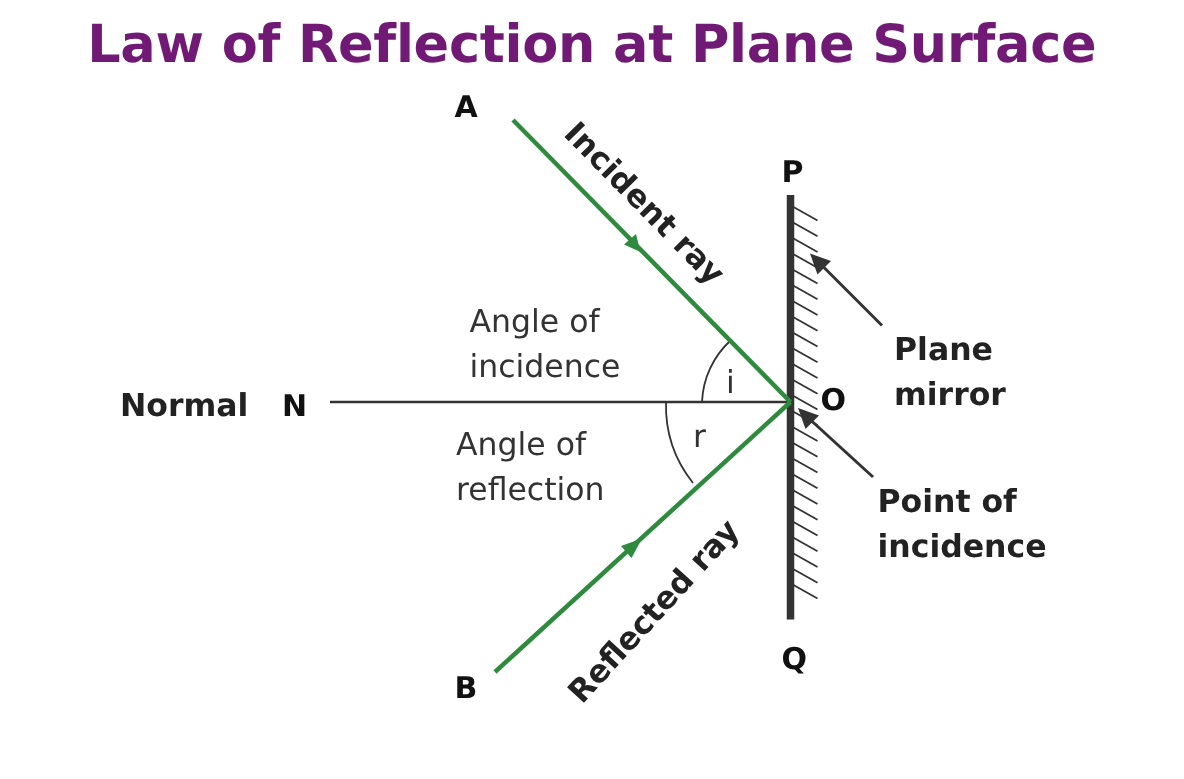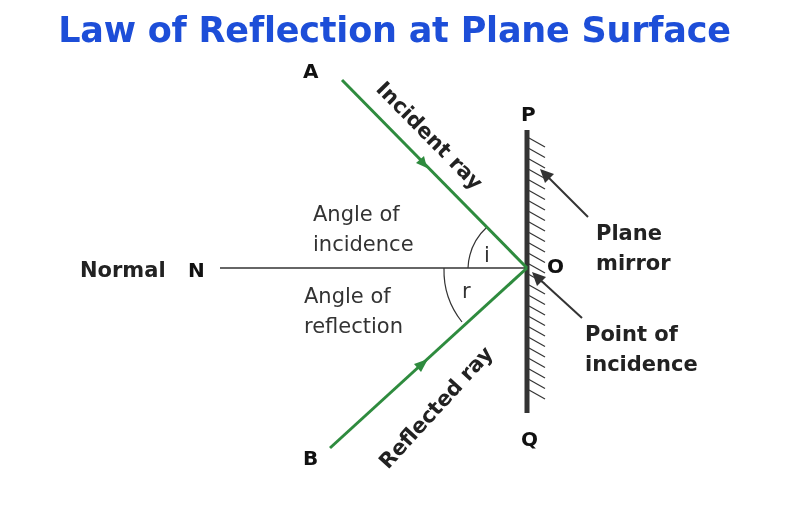--- a/index.html
+++ b/index.html
@@ -1,17 +1,17 @@
 <!DOCTYPE html>
 <html><head>
 <meta charset="utf-8">
 <style>
   html, body { margin: 0; padding: 0; background: #ffffff; }
   body { width: 789px; height: 519px; position: relative; overflow: hidden; font-family: "DejaVu Sans", sans-serif; }
-  .title { position: absolute; left: 0; top: 10px; width: 789px; text-align: center; font-size: 35px; font-weight: 600; color: #1d4ed8; letter-spacing: -0.2px; }
+  .title { position: absolute; left: 0; top: 10px; width: 789px; text-align: center; font-size: 35px; font-weight: 600; color: #701a75; letter-spacing: -0.2px; }
   svg { position: absolute; left: 0; top: 0; }
   .lbl { font-family: "DejaVu Sans", sans-serif; fill: #111; }
   .pt { font-size: 20px; font-weight: 600; }
   .txt { font-size: 21px; fill: #333; }
   .bold { font-size: 21px; font-weight: 600; fill: #222; }
   .ray-lbl { font-size: 21px; font-weight: 600; fill: #222; }
 </style>
 </head>
 <body>
 

